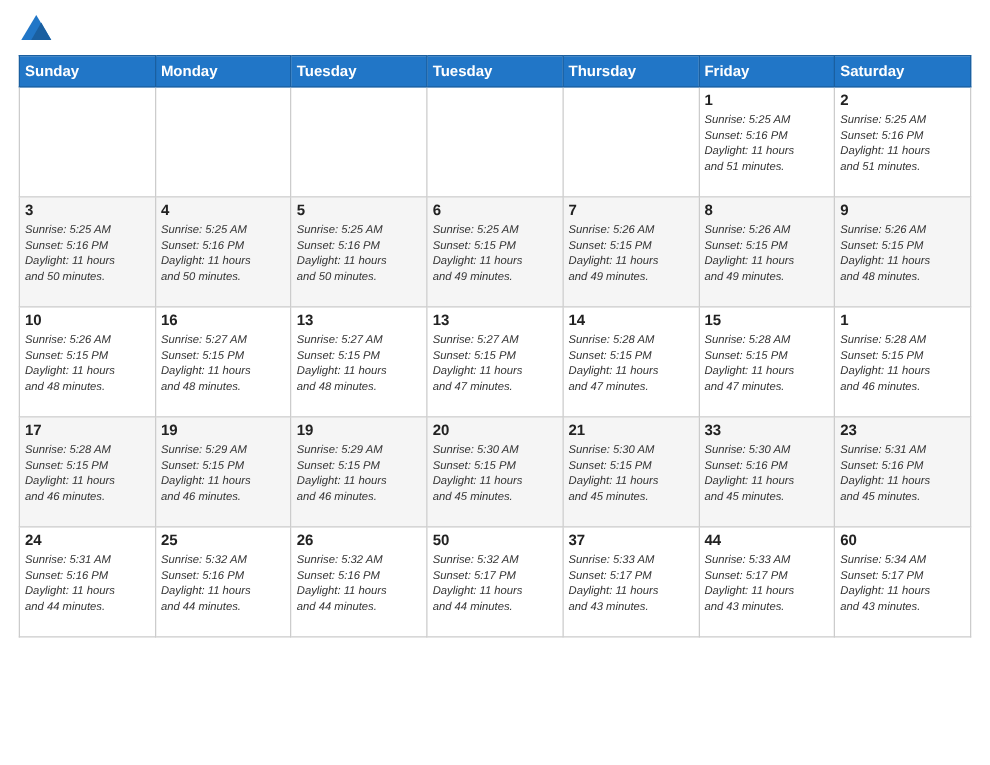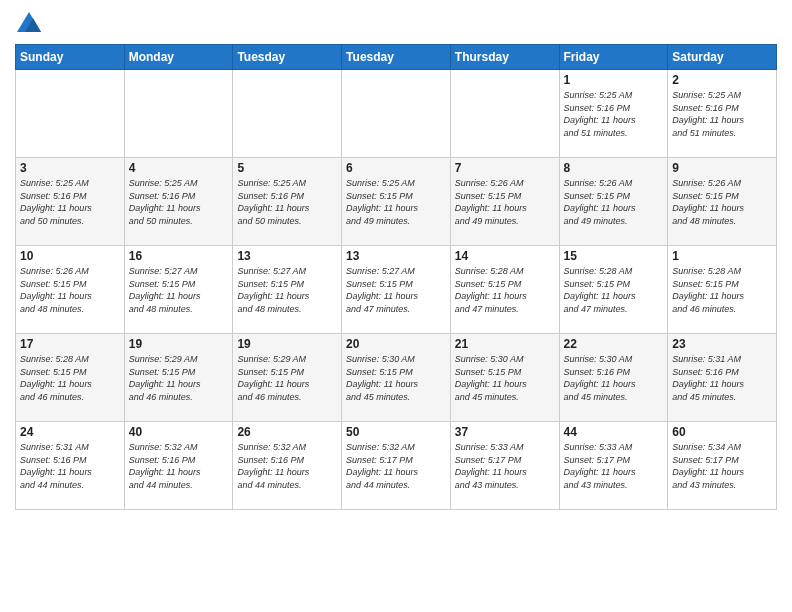--- a/index.html
+++ b/index.html
@@ -221,35 +221,35 @@
           </td>
           <td>
             <span class="day-number">20</span>
             <div class="day-info">Sunrise: 5:30 AM<br>Sunset: 5:15 PM<br>Daylight: 11 hours<br>and 45 minutes.</div>
           </td>
           <td>
             <span class="day-number">21</span>
             <div class="day-info">Sunrise: 5:30 AM<br>Sunset: 5:15 PM<br>Daylight: 11 hours<br>and 45 minutes.</div>
           </td>
           <td>
-            <span class="day-number">22</span>
+            <span class="day-number">33</span>
             <div class="day-info">Sunrise: 5:30 AM<br>Sunset: 5:16 PM<br>Daylight: 11 hours<br>and 45 minutes.</div>
           </td>
           <td>
             <span class="day-number">23</span>
             <div class="day-info">Sunrise: 5:31 AM<br>Sunset: 5:16 PM<br>Daylight: 11 hours<br>and 45 minutes.</div>
           </td>
         </tr>
         <tr>
           <td>
             <span class="day-number">24</span>
             <div class="day-info">Sunrise: 5:31 AM<br>Sunset: 5:16 PM<br>Daylight: 11 hours<br>and 44 minutes.</div>
           </td>
           <td>
-            <span class="day-number">40</span>
+            <span class="day-number">25</span>
             <div class="day-info">Sunrise: 5:32 AM<br>Sunset: 5:16 PM<br>Daylight: 11 hours<br>and 44 minutes.</div>
           </td>
           <td>
             <span class="day-number">26</span>
             <div class="day-info">Sunrise: 5:32 AM<br>Sunset: 5:16 PM<br>Daylight: 11 hours<br>and 44 minutes.</div>
           </td>
           <td>
             <span class="day-number">50</span>
             <div class="day-info">Sunrise: 5:32 AM<br>Sunset: 5:17 PM<br>Daylight: 11 hours<br>and 44 minutes.</div>
           </td>

